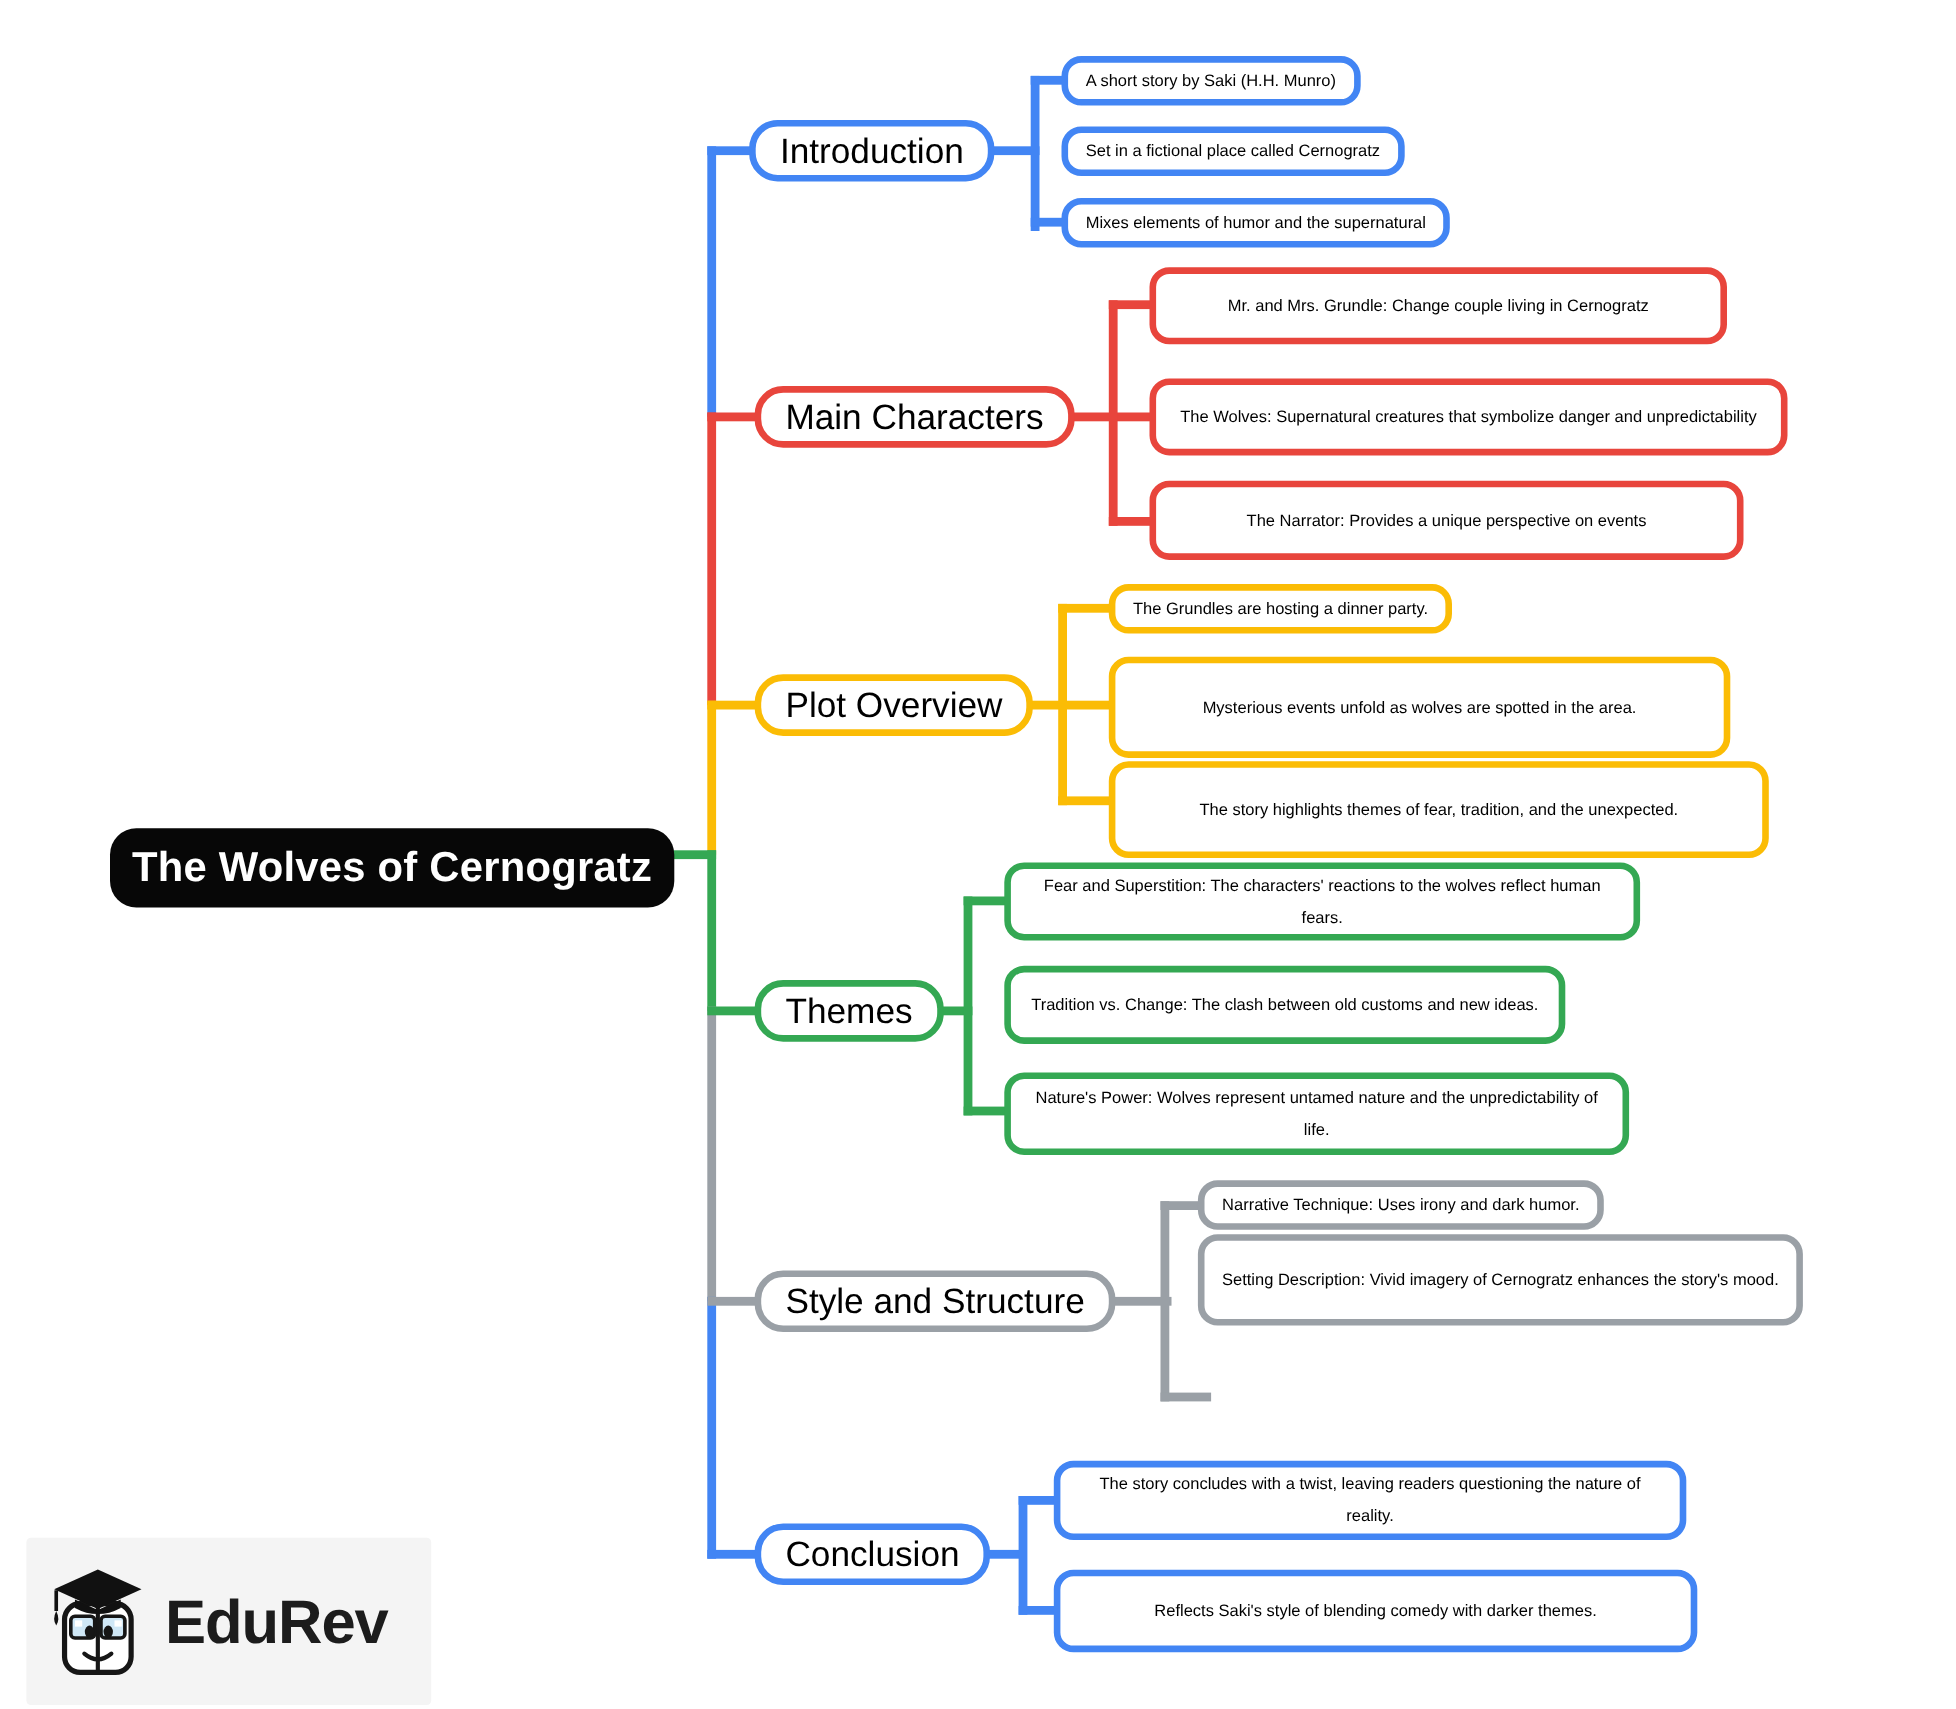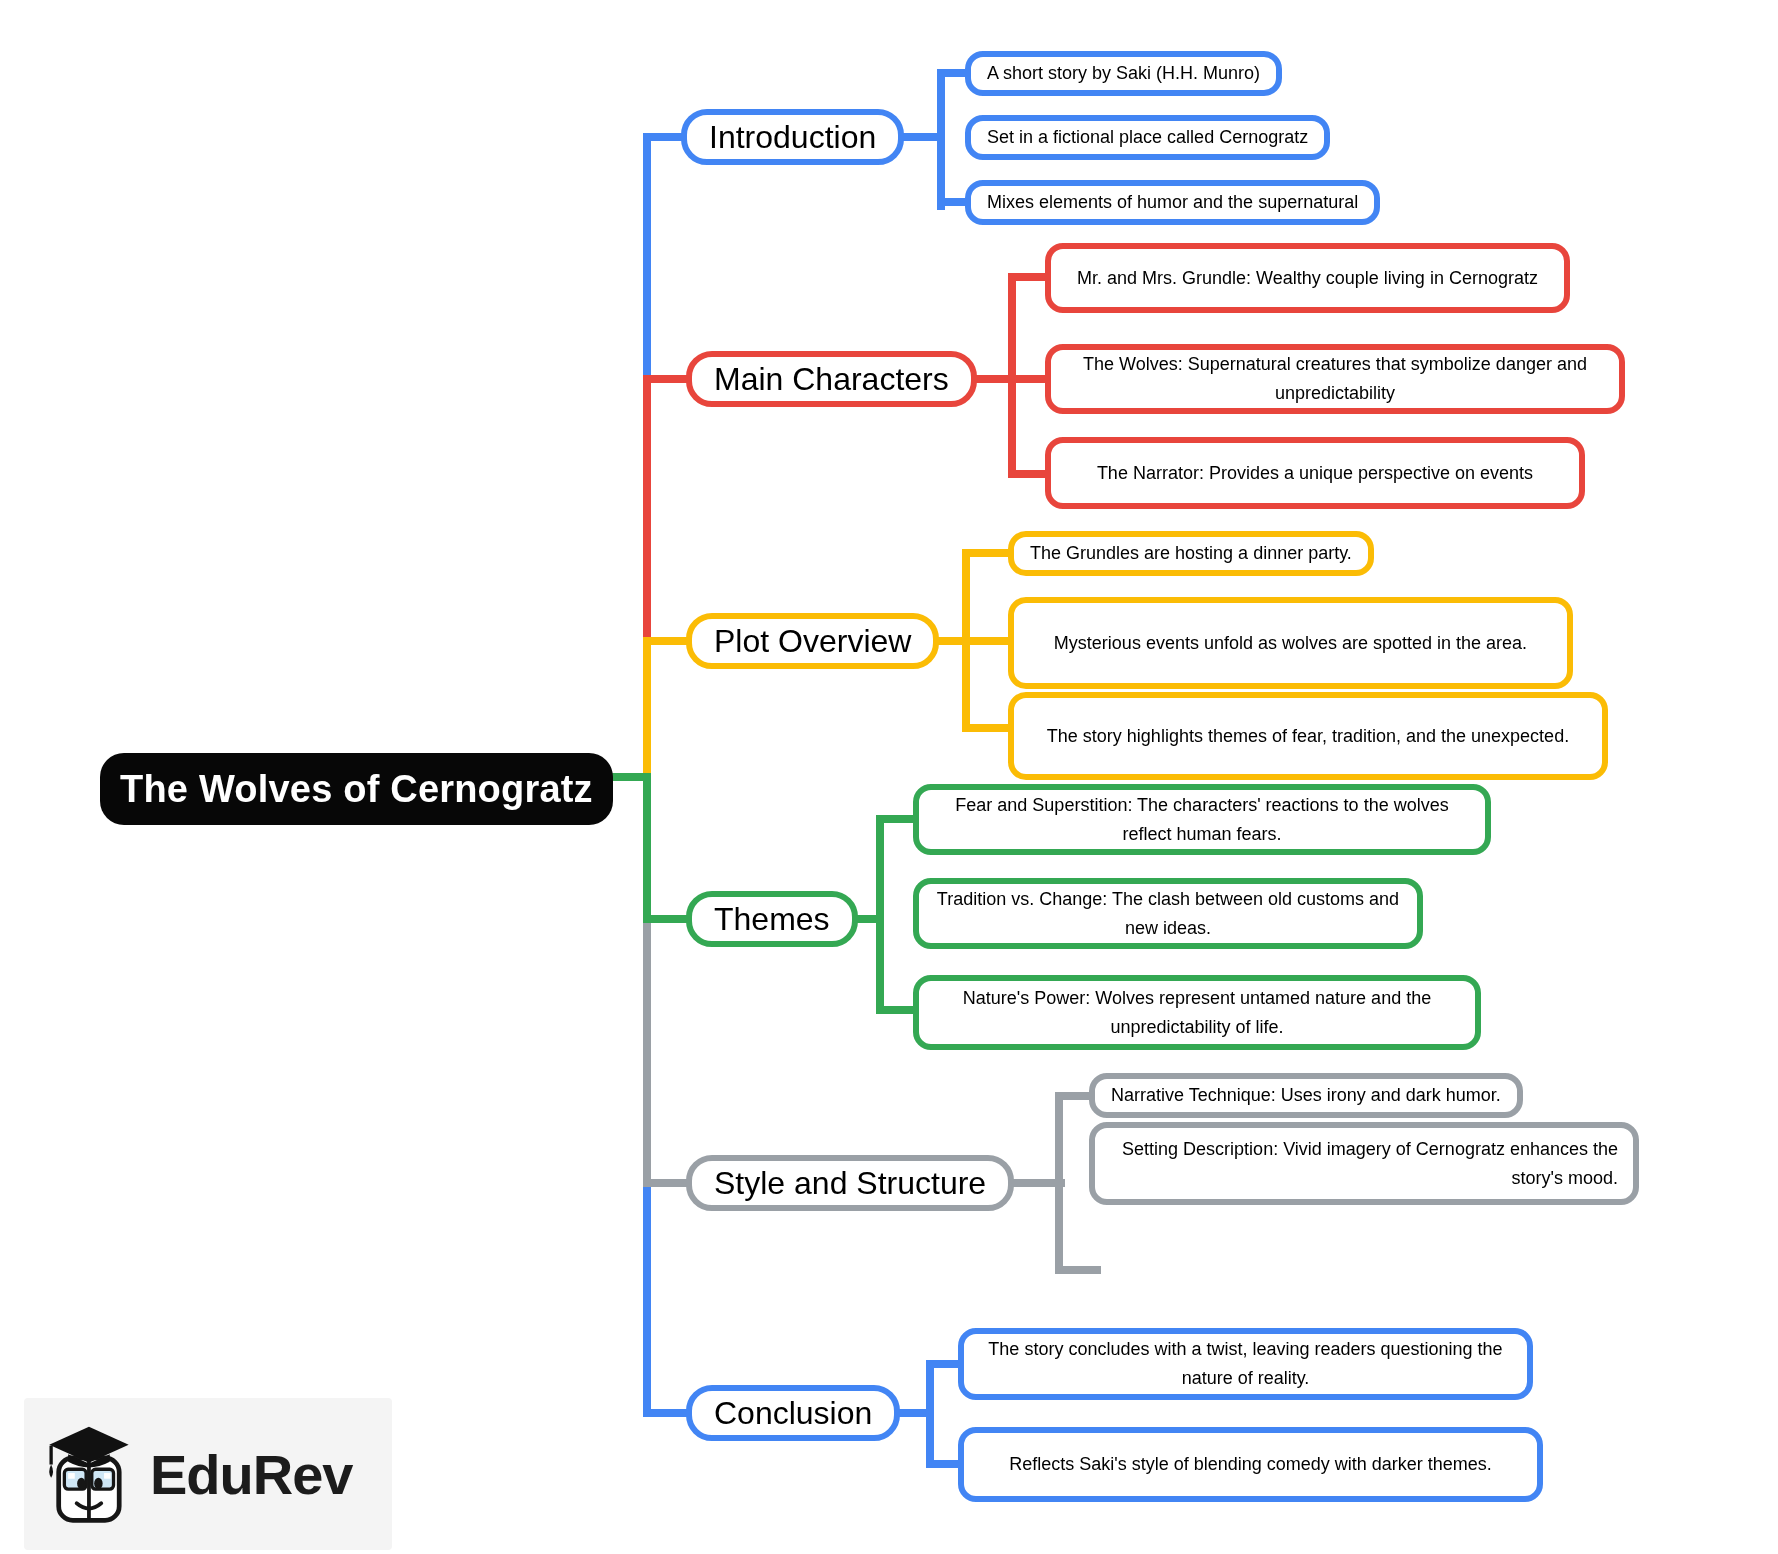--- a/index.html
+++ b/index.html
@@ -18,21 +18,21 @@
 
   .box{
     position:absolute;z-index:2;background:#ffffff;box-sizing:border-box;
     display:flex;align-items:center;justify-content:center;text-align:center;
   }
   .branch{
     border:6px solid;border-radius:26px;font-size:32px;line-height:1;
     padding:4px 22px;white-space:nowrap;height:56px;
   }
   .leaf{
-    border:6px solid;border-radius:18px;font-size:18px;line-height:29px;
+    border:6px solid;border-radius:18px;font-size:15px;line-height:29px;
     padding:4px 15px;
   }
   .leaf.one{white-space:nowrap;height:45px;padding:0 16px;}
   .b-blue{border-color:#4285f4;}
   .b-red{border-color:#e8453c;}
   .b-yellow{border-color:#fbbc05;}
   .b-green{border-color:#34a853;}
   .b-gray{border-color:#9aa0a6;text-align:right;}
 
   .root{
@@ -84,21 +84,21 @@
   </div>
 
   <div class="line l-red" style="left:643px;top:375px;width:422px;height:8px"></div>
   <div class="line l-red" style="left:1008px;top:273px;width:8px;height:205px"></div>
   <div class="line l-red" style="left:1008px;top:273px;width:50px;height:8px"></div>
   <div class="line l-red" style="left:1008px;top:470px;width:50px;height:8px"></div>
   <div class="box branch b-red" style="left:686px;top:351px">
     <span>Main Characters</span>
   </div>
   <div class="box leaf b-red" style="left:1045px;top:243px;width:525px;height:70px">
-    <span>Mr. and Mrs. Grundle: Wealthy couple living in Cernogratz</span>
+    <span>Mr. and Mrs. Grundle: Change couple living in Cernogratz</span>
   </div>
   <div class="box leaf b-red" style="left:1045px;top:344px;width:580px;height:70px">
     <span>The Wolves: Supernatural creatures that symbolize danger and unpredictability</span>
   </div>
   <div class="box leaf b-red" style="left:1045px;top:437px;width:540px;height:72px">
     <span>The Narrator: Provides a unique perspective on events</span>
   </div>
 
   <div class="line l-yellow" style="left:643px;top:637px;width:377px;height:8px"></div>
   <div class="line l-yellow" style="left:962px;top:549px;width:8px;height:183px"></div>

